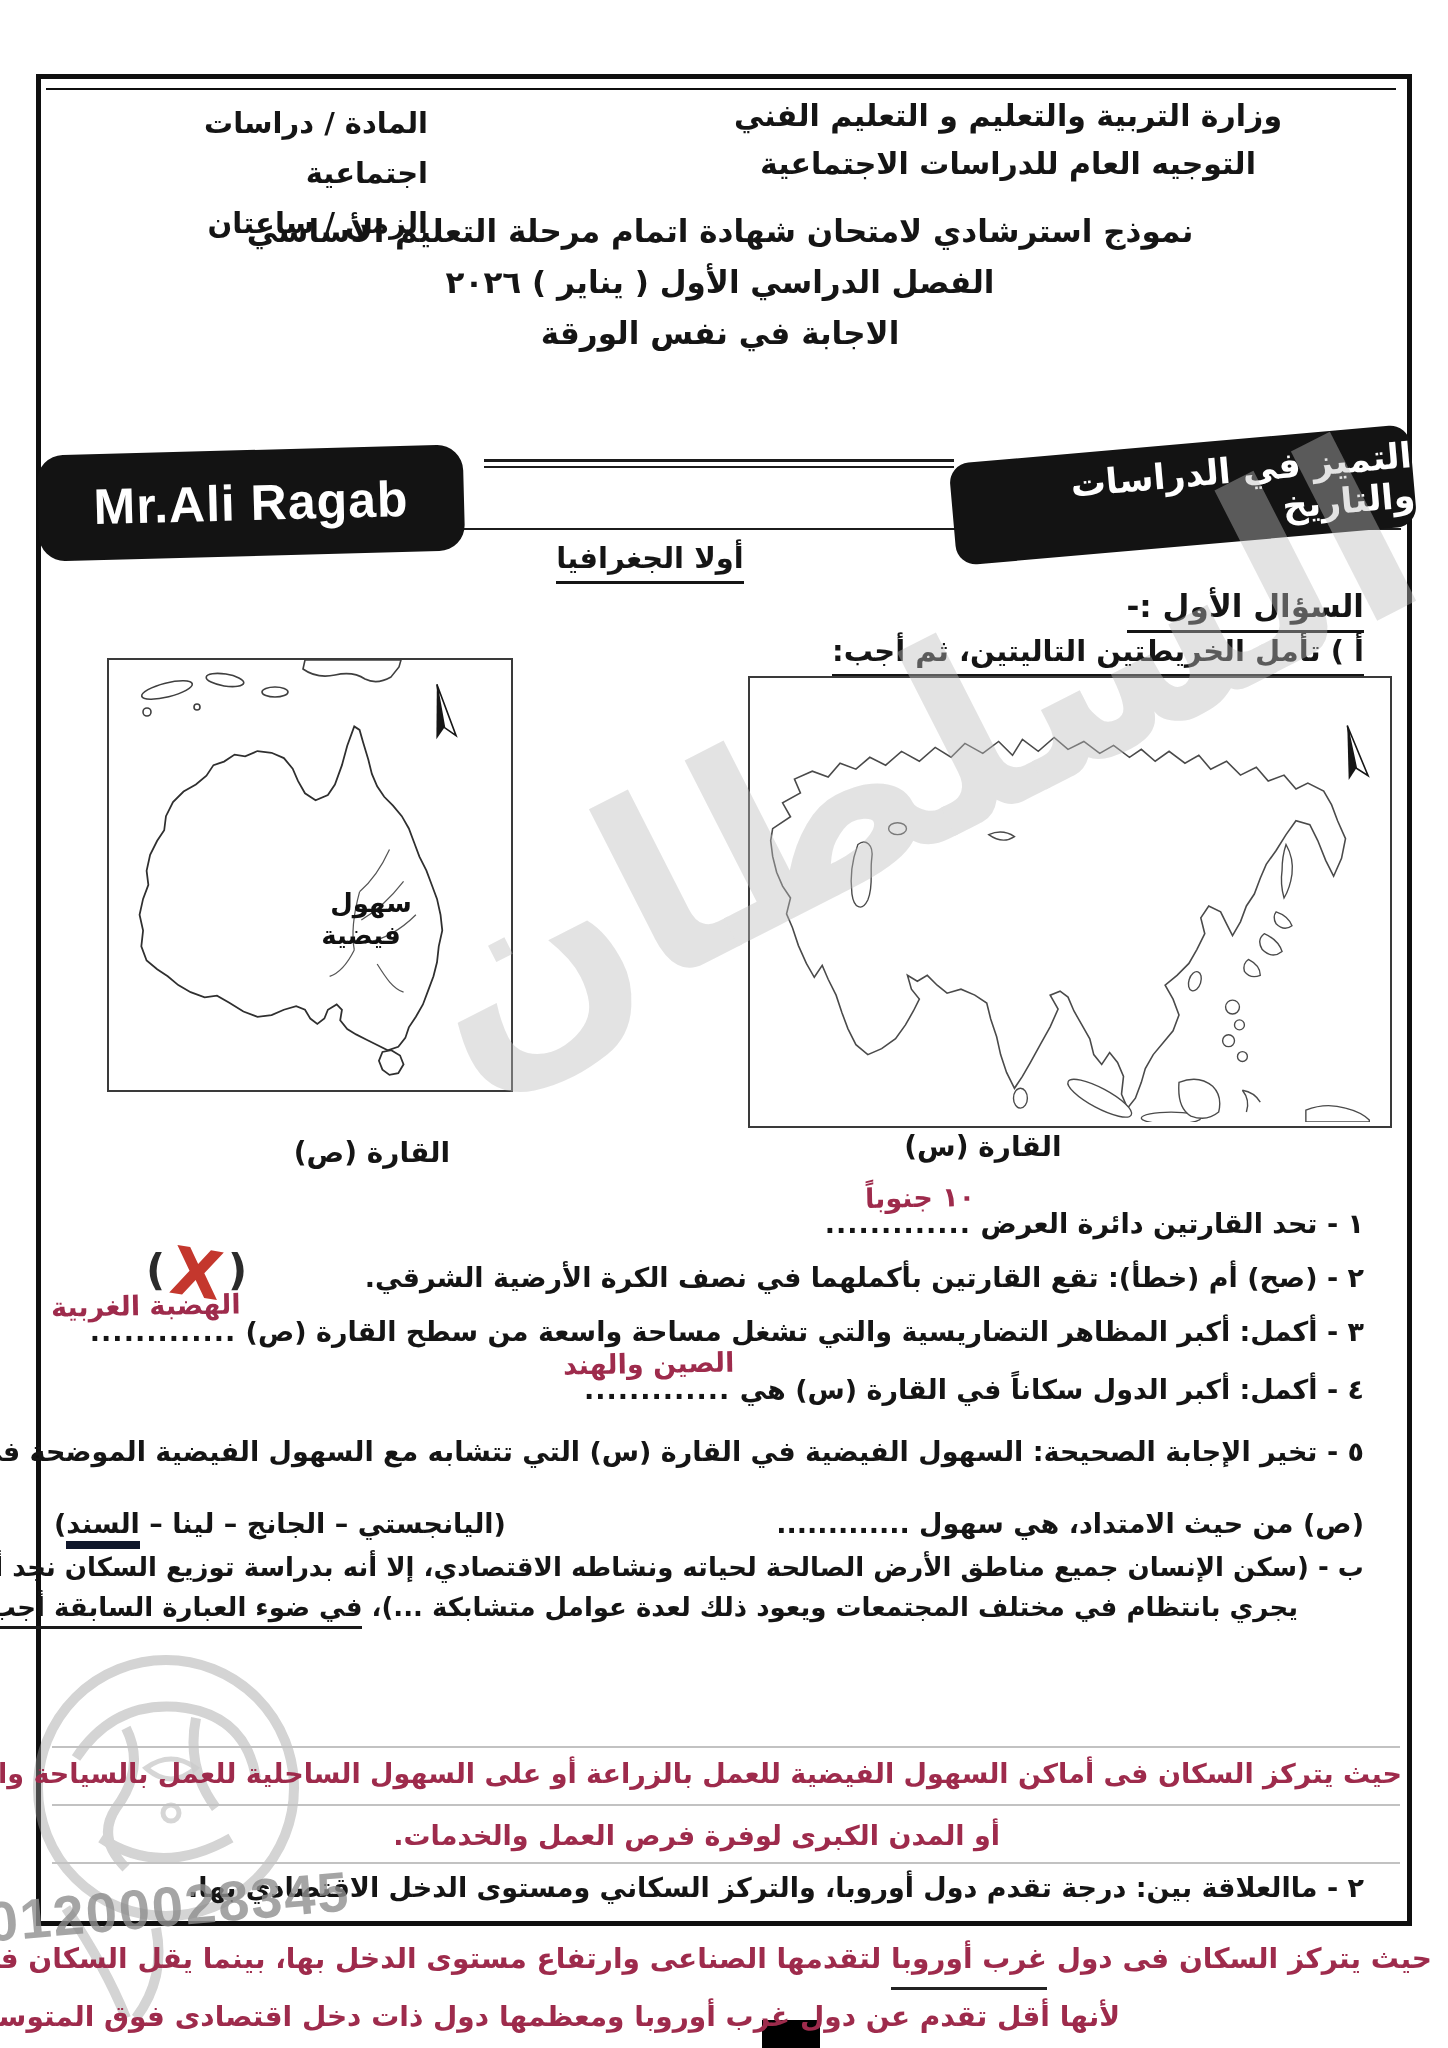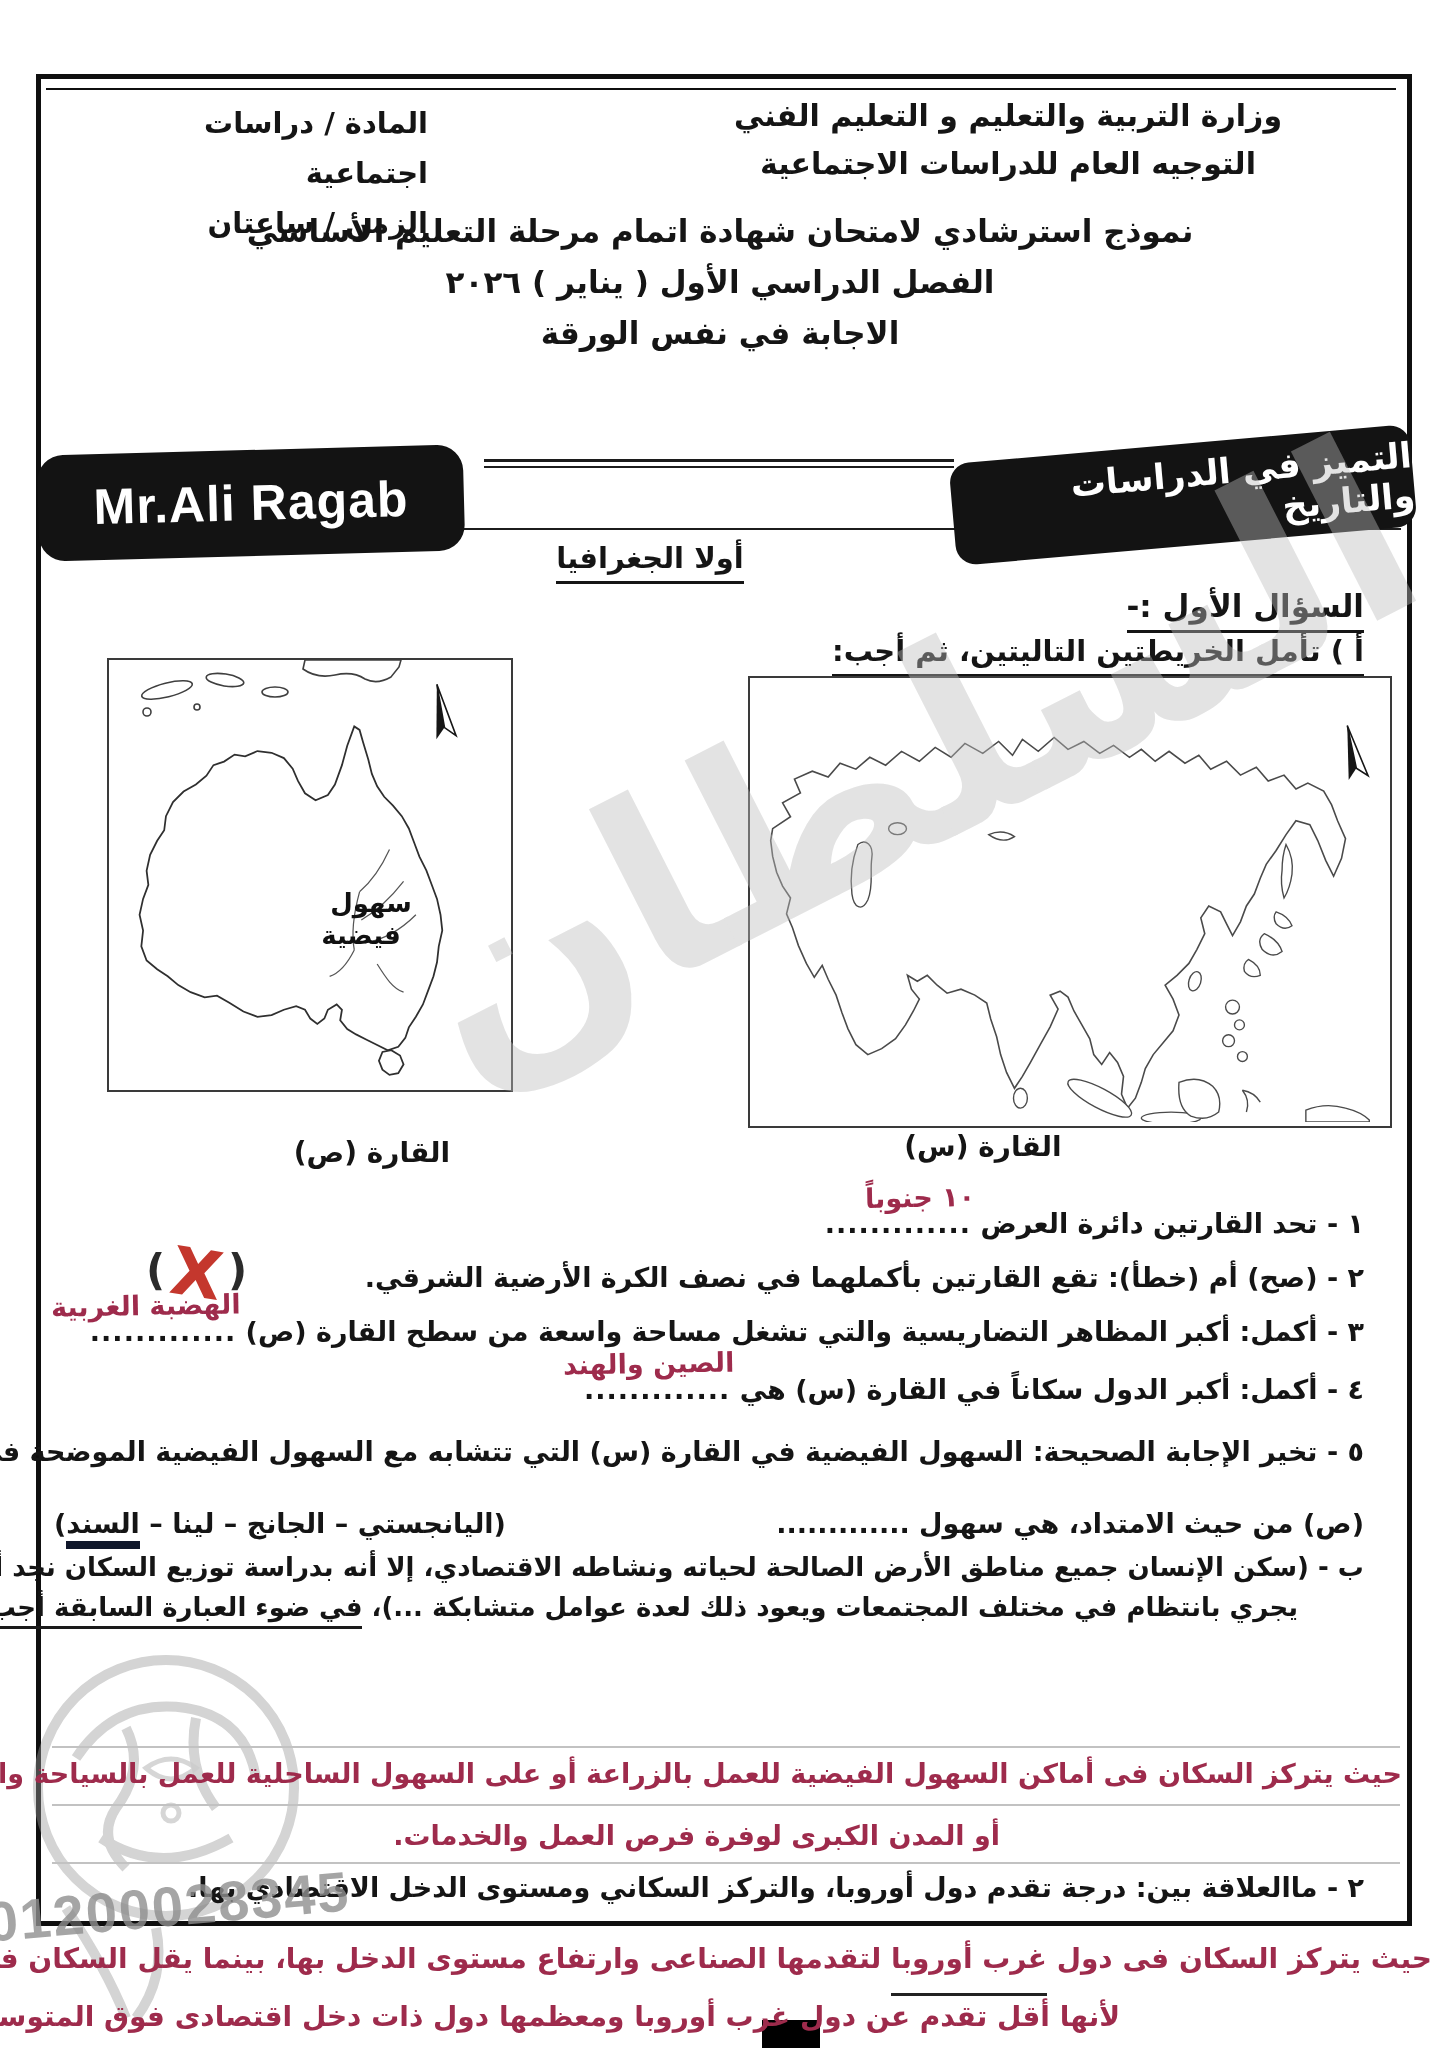--- a/index.html
+++ b/index.html
@@ -78,21 +78,21 @@
   .bq1{right:212px; top:1662px; font-size:27px; font-weight:bold;}
   .bq2{right:84px; top:1872px; font-size:27px; font-weight:bold; z-index:2;}
 
   .faint{background:#c2c2c2; height:2px; left:52px; width:1348px; z-index:0;}
   .f1{top:1746px;} .f2{top:1804px;} .f3{top:1862px;}
 
   .a1l1{right:46px; top:1758px; font-size:27px; z-index:1;}
   .a1l2{left:400px; top:1820px; width:600px; text-align:center; font-size:27px; z-index:1;}
   .a2l1{right:16px; top:1942px; font-size:28px; z-index:6;}
   .a2l2{left:330px; top:2000px; width:790px; text-align:center; font-size:28px; z-index:6;}
-  .blk-u{border-bottom:3px solid #222; padding-bottom:18px;}
+  .blk-u{border-bottom:3px solid #222; padding-bottom:12px;}
 
   .black-box{left:762px; top:2020px; width:58px; height:28px; background:#000;}
 
   svg text{font-family:"DejaVu Sans",sans-serif;}
 </style>
 </head>
 <body>
 
 <div class="page">
 

